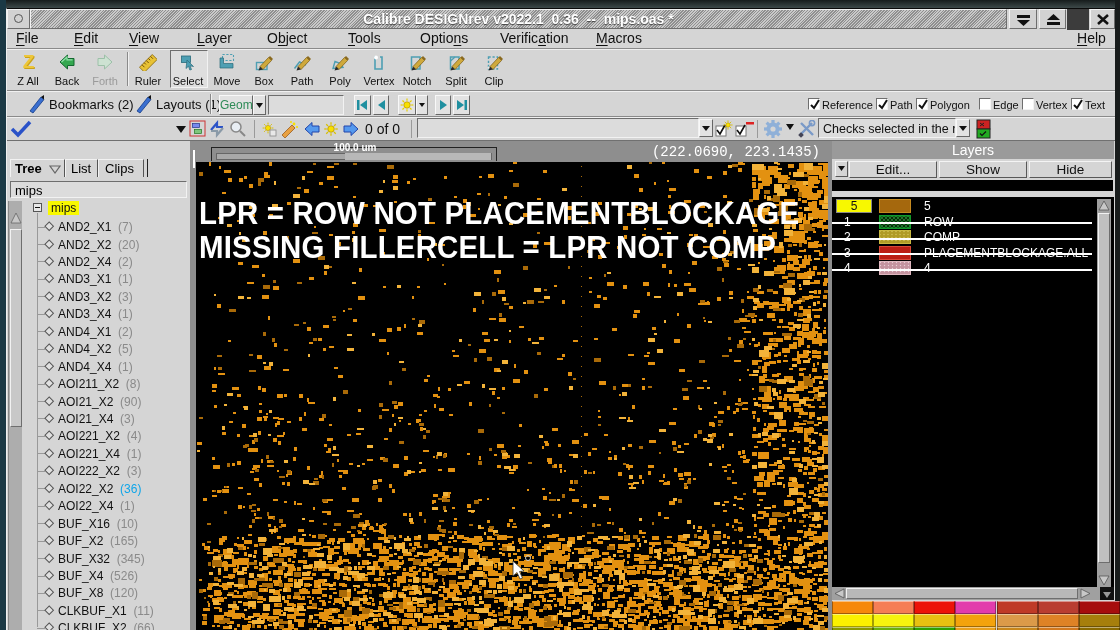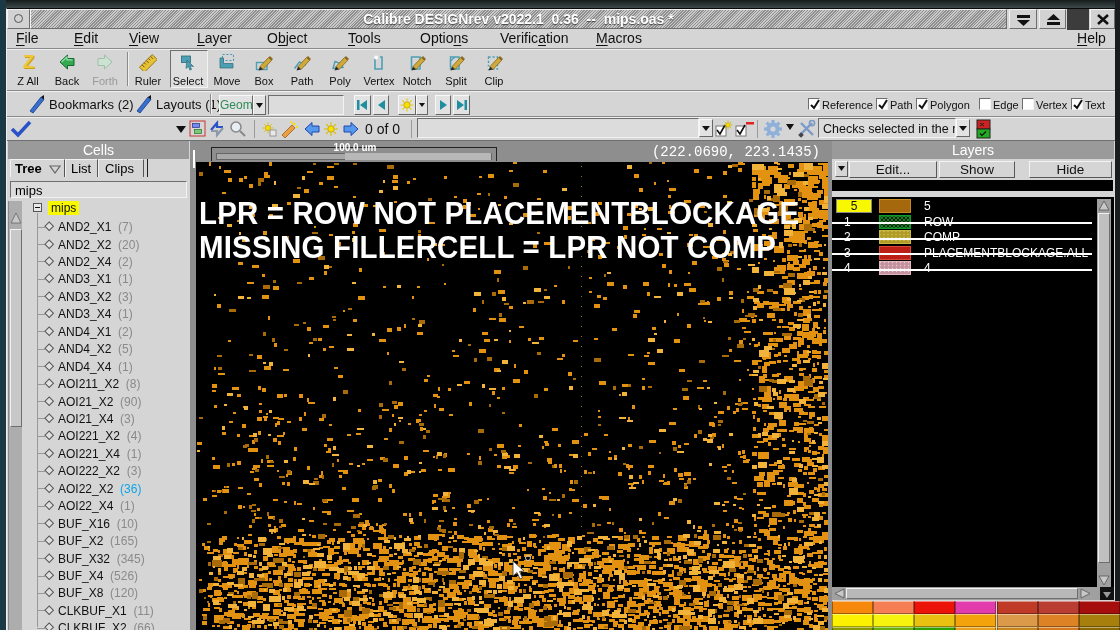--- a/index.html
+++ b/index.html
@@ -374,21 +374,20 @@
       </svg></div>
     <svg class="abs" style="left:969px;top:1px;" width="16" height="20">
       <rect x="1" y="1" width="13" height="9" fill="#cc2222" stroke="#222" stroke-width="1"></rect>
       <rect x="1" y="10" width="13" height="9" fill="#22aa22" stroke="#222" stroke-width="1"></rect>
       <path d="M4 4 L8 7 M8 4 L4 7" stroke="#222" stroke-width="1"></path>
       <path d="M4 14.5 L6 16.5 L10 12.5" stroke="#111" stroke-width="1.2" fill="none"></path>
     </svg>
   </div>
 <div class="abs" style="left:7px;top:140px;width:1108px;height:1px;background:#707070;"></div>
 <div class="abs" style="left:7px;top:141px;width:183px;height:489px;background:#d5d5d5;">
-    <div class="hdr abs" style="left:1px;top:0px;width:181px;height:18px;">Cells</div>
     <div class="abs" style="left:0px;top:18px;width:209px;height:18px;">
       <div class="abs" style="left:3px;top:0px;width:55px;height:18px;background:#d5d5d5;border-top:1px solid #f2f2f2;border-left:1px solid #f2f2f2;border-right:1px solid #555;">
         <b style="font-size:13px;position:absolute;left:4px;top:1px;">Tree</b>
         <svg style="position:absolute;left:38px;top:5px;" width="12" height="10">
           <path d="M1 1 L11 1 L6 8 Z" fill="none" stroke="#666" stroke-width="1.2"></path>
         </svg>
       </div>
       <div class="abs" style="left:58px;top:0px;width:33px;height:18px;background:#d5d5d5;border-top:1px solid #f2f2f2;border-left:1px solid #f2f2f2;border-right:1px solid #555;">
         <span style="font-size:13px;position:absolute;left:5px;top:1px;">List</span>
       </div>
@@ -550,21 +549,21 @@
       </svg><circle><svg class="abs" style="left:328px;top:392px;" width="8" height="8">
           <circle cx="4" cy="4" r="2.5" fill="none" stroke="#ccc" stroke-width="1"></circle>
         </svg></circle></div>
   </div>
 <div class="abs" style="left:832px;top:141px;width:283px;height:489px;background:#d5d5d5;">
     <div class="hdr abs" style="left:0px;top:0px;width:282px;height:18px;">Layers</div>
     <div class="btn abs" style="left:3px;top:20px;width:13px;height:16px;"><svg width="11" height="14">
         <path d="M2 4 L9 4 L5.5 9 Z" fill="#111"></path>
       </svg></div>
     <div class="btn abs" style="left:17px;top:20px;width:88px;height:17px;font-size:13.5px;text-align:center;line-height:15px;color:#111;">Edit...</div>
-    <div class="btn abs" style="left:107px;top:20px;width:76px;height:17px;font-size:13.5px;text-align:center;line-height:15px;color:#111;">Show</div>
+    <div class="btn abs" style="left:107px;top:20px;width:88px;height:17px;font-size:13.5px;text-align:center;line-height:15px;color:#111;">Show</div>
     <div class="btn abs" style="left:197px;top:20px;width:83px;height:17px;font-size:13.5px;text-align:center;line-height:15px;color:#111;">Hide</div>
     <div class="abs" style="left:0px;top:39px;width:281px;height:11px;background:#000;"></div>
     <div class="abs" style="left:0px;top:56px;width:282px;height:392px;background:#000;">
       <div class="abs" style="left:265px;top:2px;width:14px;height:388px;background:#a0a0a0;">
         <svg width="14" height="14" style="position:absolute;top:0;left:0;">
           <path d="M7 2 L12 11 L2 11 Z" fill="#c8c8c8" stroke="#555" stroke-width="0.8"></path>
         </svg>
         <div class="abs bevout" style="left:1px;top:14px;width:12px;height:350px;background:#c0c0c0;"></div>
         <svg width="14" height="14" style="position:absolute;bottom:0;left:0;">
           <path d="M7 12 L12 3 L2 3 Z" fill="#c8c8c8" stroke="#555" stroke-width="0.8"></path>

